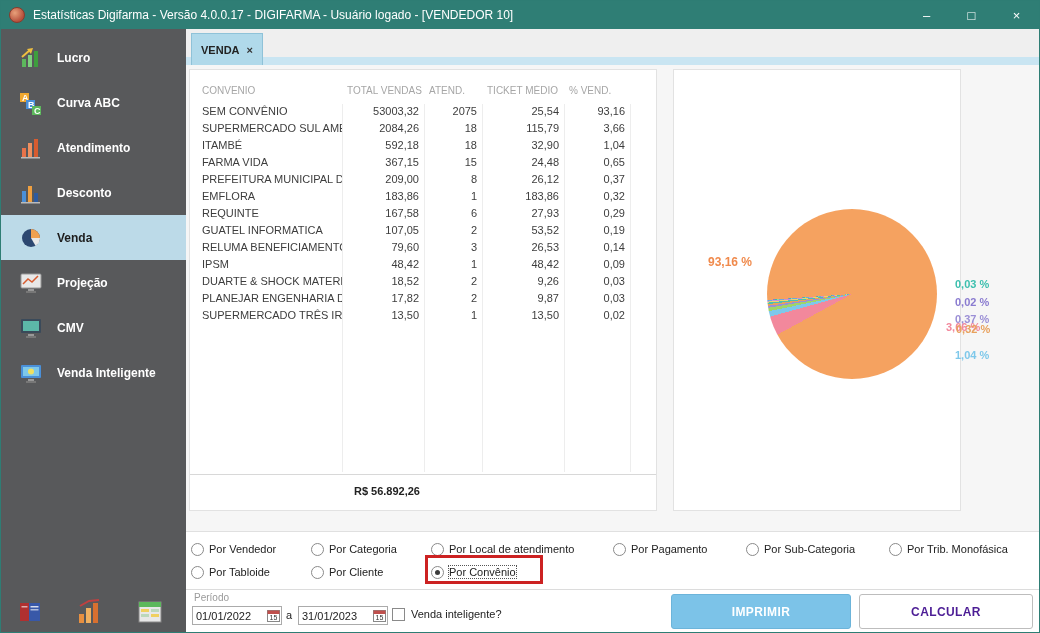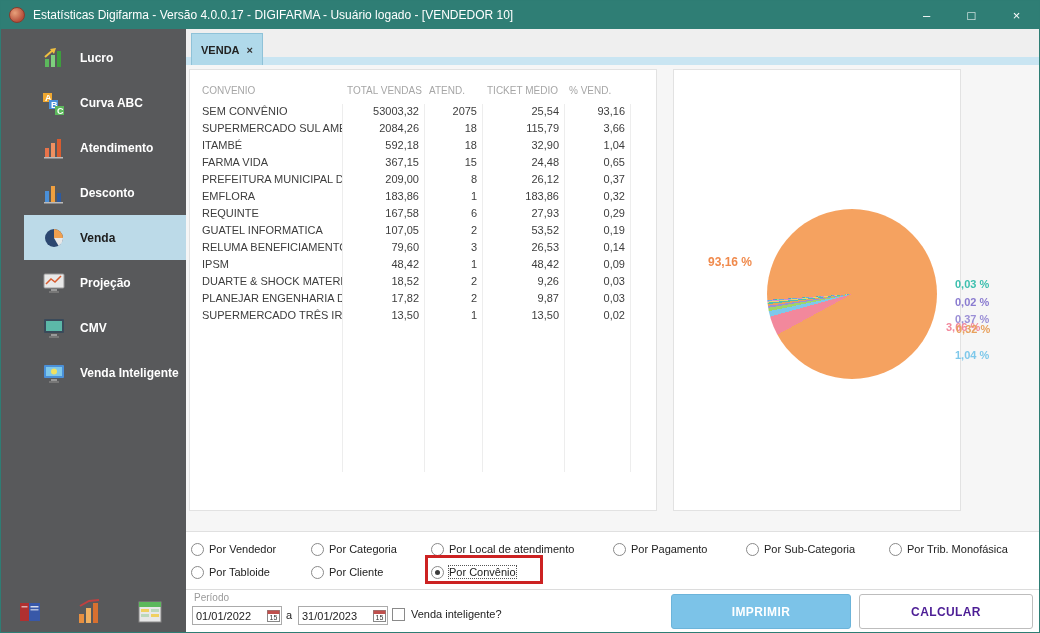--- a/index.html
+++ b/index.html
@@ -16,21 +16,21 @@
   .app-icon { width:16px; height:16px; border-radius:50%;
               background:radial-gradient(circle at 35% 35%, #e8a07a 0%, #b5503c 70%);
               border:1px solid #8a3a2c; flex:0 0 auto; }
   .title-text { white-space:nowrap; overflow:hidden; }
   .win-controls { margin-left:auto; display:flex; height:100%; }
   .win-btn { width:45px; height:100%; display:flex; align-items:center;
              justify-content:center; color:#fff; font-size:13px; cursor:default; }
 
   
   .sidebar { position:absolute; left:0; top:28px; width:185px; bottom:0;
-             background:#58595b;padding-left:23px; }
+             background:#58595b; }
   .side-items { padding-top:6px; }
   .side-item { height:45px; display:flex; align-items:center; gap:14px;
                padding-left:18px; color:#fff; font-size:12px; font-weight:bold;
                cursor:pointer; }
   .side-item.active { background:#bcdae8; color:#1d1d1d; }
   .side-icon { width:24px; height:24px; display:flex; align-items:center;
                justify-content:center; flex:0 0 auto; }
   .side-footer { position:absolute; left:16px; bottom:7px; display:flex; gap:34px; }
   .side-footer .side-icon { width:26px; height:26px; }
 
@@ -365,20 +365,23 @@
           <div class="td num">1</div>
           <div class="td num">13,50</div>
           <div class="td num">0,02</div>
         </div>
     </div>
     <div class="vline" style="left:152px"></div>
     <div class="vline" style="left:234px"></div>
     <div class="vline" style="left:292px"></div>
     <div class="vline" style="left:374px"></div>
     <div class="vline" style="left:440px"></div>
+    <div class="table-footer">
+      <div class="table-total">R$ 56.892,26</div>
+    </div>
   </div>
 
   <div class="panel chart-panel">
     <div class="pie" style="background: conic-gradient(from 266deg, rgb(245, 162, 96) 0deg, rgb(245, 162, 96) 335.38deg, rgb(242, 136, 156) 335.38deg, rgb(242, 136, 156) 348.55deg, rgb(126, 200, 234) 348.55deg, rgb(126, 200, 234) 352.3deg, rgb(160, 212, 104) 352.3deg, rgb(160, 212, 104) 354.64deg, rgb(155, 143, 214) 354.64deg, rgb(155, 143, 214) 355.97deg, rgb(232, 161, 93) 355.97deg, rgb(232, 161, 93) 357.12deg, rgb(77, 191, 176) 357.12deg, rgb(77, 191, 176) 358.16deg, rgb(232, 216, 106) 358.16deg, rgb(232, 216, 106) 358.85deg, rgb(201, 144, 216) 358.85deg, rgb(201, 144, 216) 359.35deg, rgb(111, 168, 220) 359.35deg, rgb(111, 168, 220) 359.68deg, rgb(143, 216, 168) 359.68deg, rgb(143, 216, 168) 359.78deg, rgb(60, 191, 174) 359.78deg, rgb(60, 191, 174) 359.89deg, rgb(138, 123, 208) 359.89deg, rgb(138, 123, 208) 359.96deg);"></div>
     <span class="pie-label lbl-main" style="color: rgb(240, 138, 76);">93,16 %</span>
     <span class="pie-label lbl-1" style="color: rgb(60, 191, 174);">0,03 %</span>
     <span class="pie-label lbl-2" style="color: rgb(138, 123, 208);">0,02 %</span>
     <span class="pie-label lbl-3" style="color: rgb(155, 143, 214);">0,37 %</span>
     <span class="pie-label lbl-4" style="color: rgb(242, 136, 156);">3,66 %</span>
     <span class="pie-label lbl-5" style="color: rgb(232, 161, 93);">0,32 %</span>

